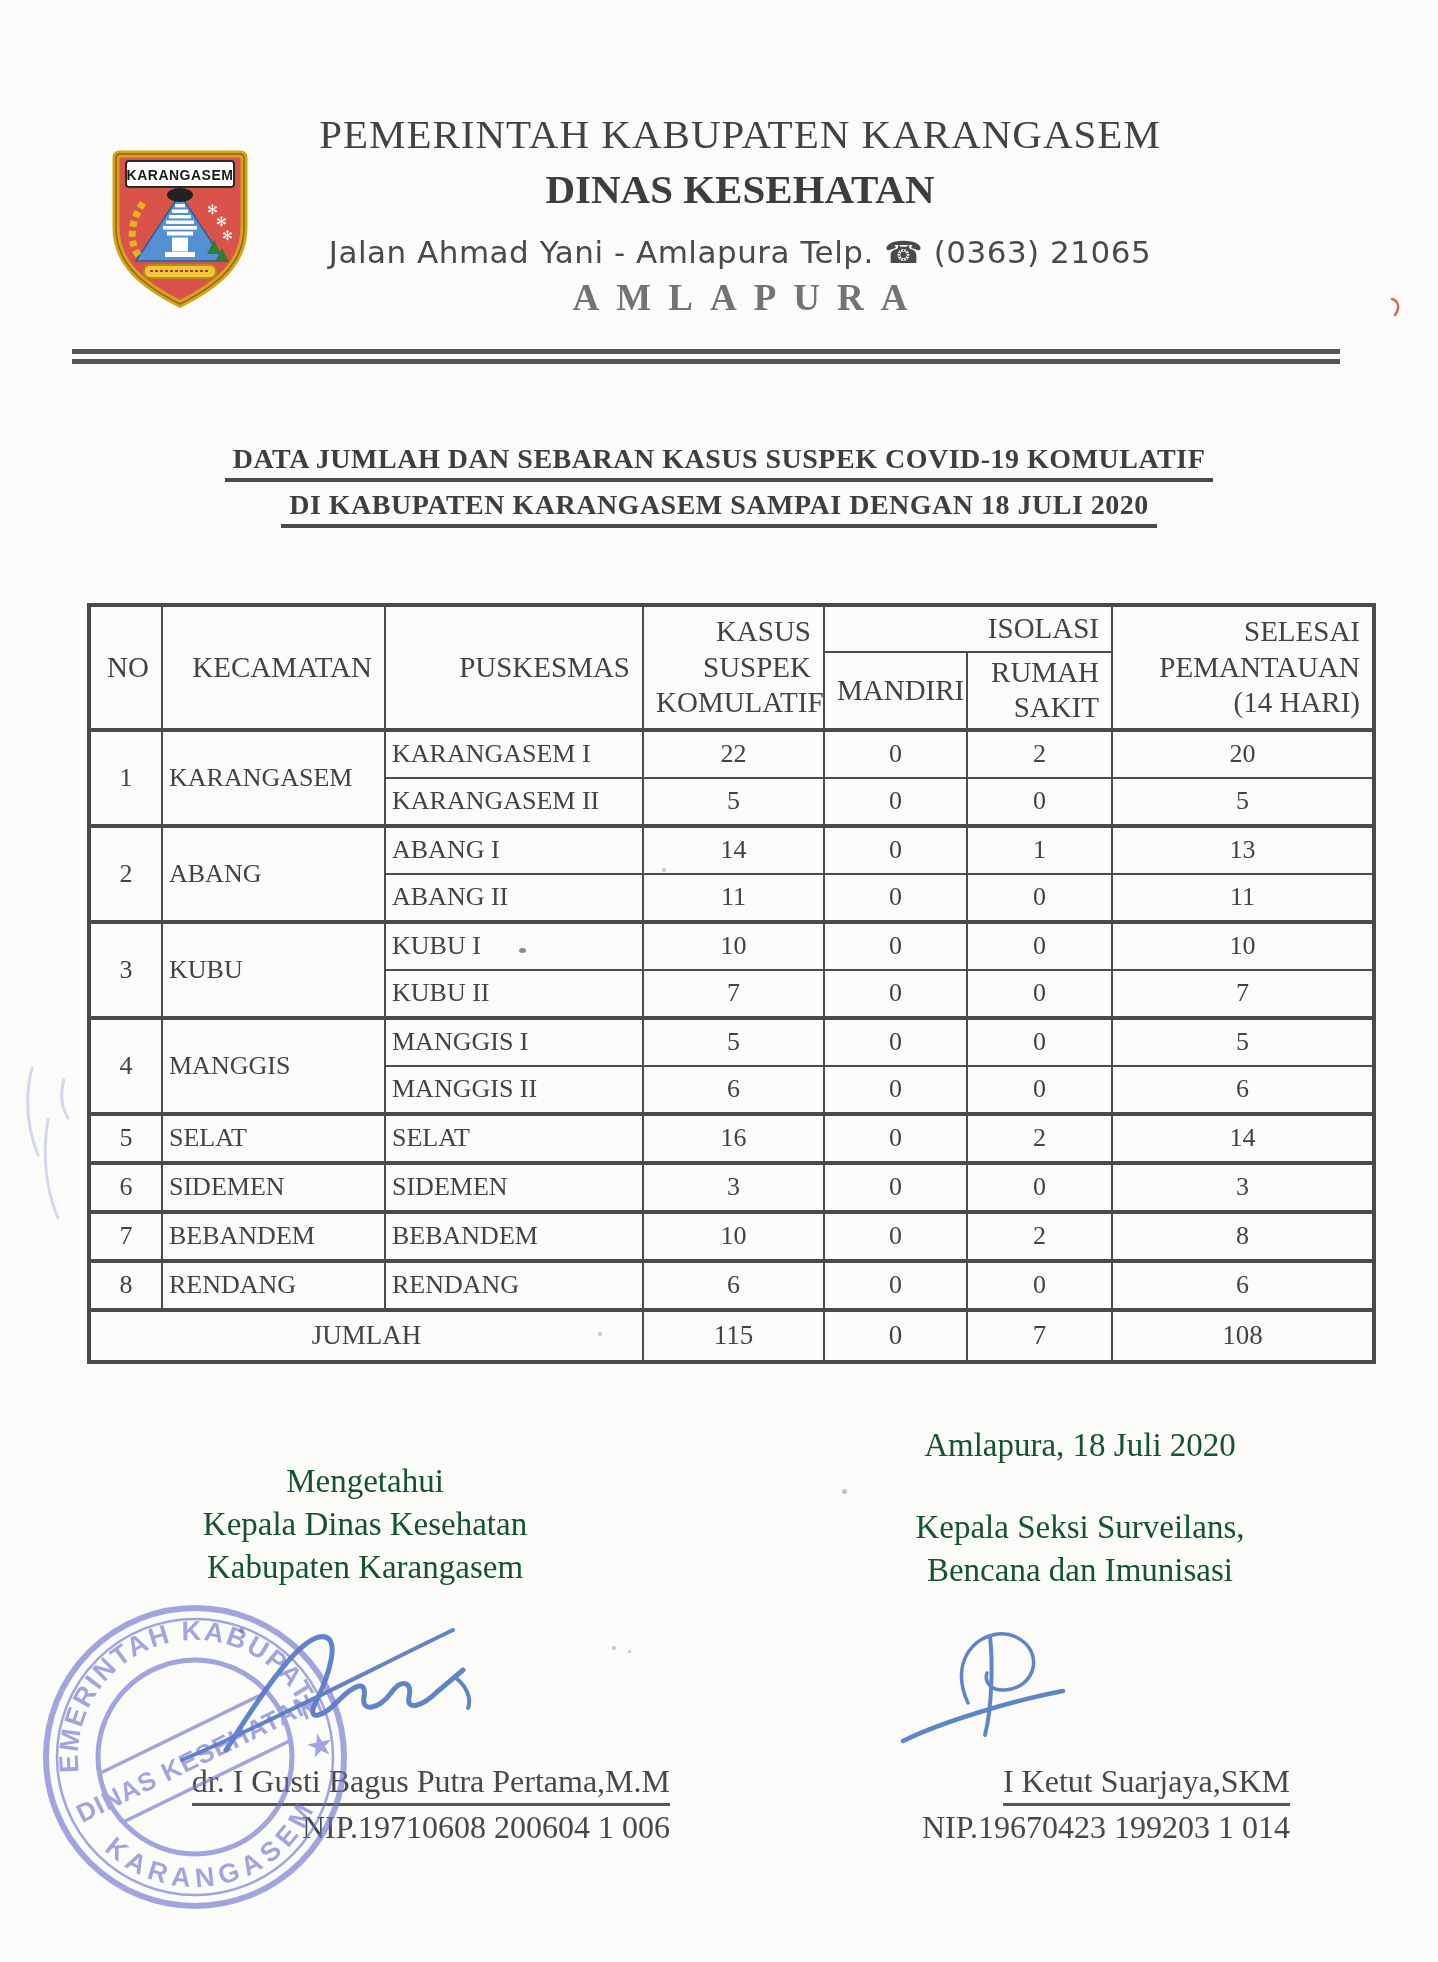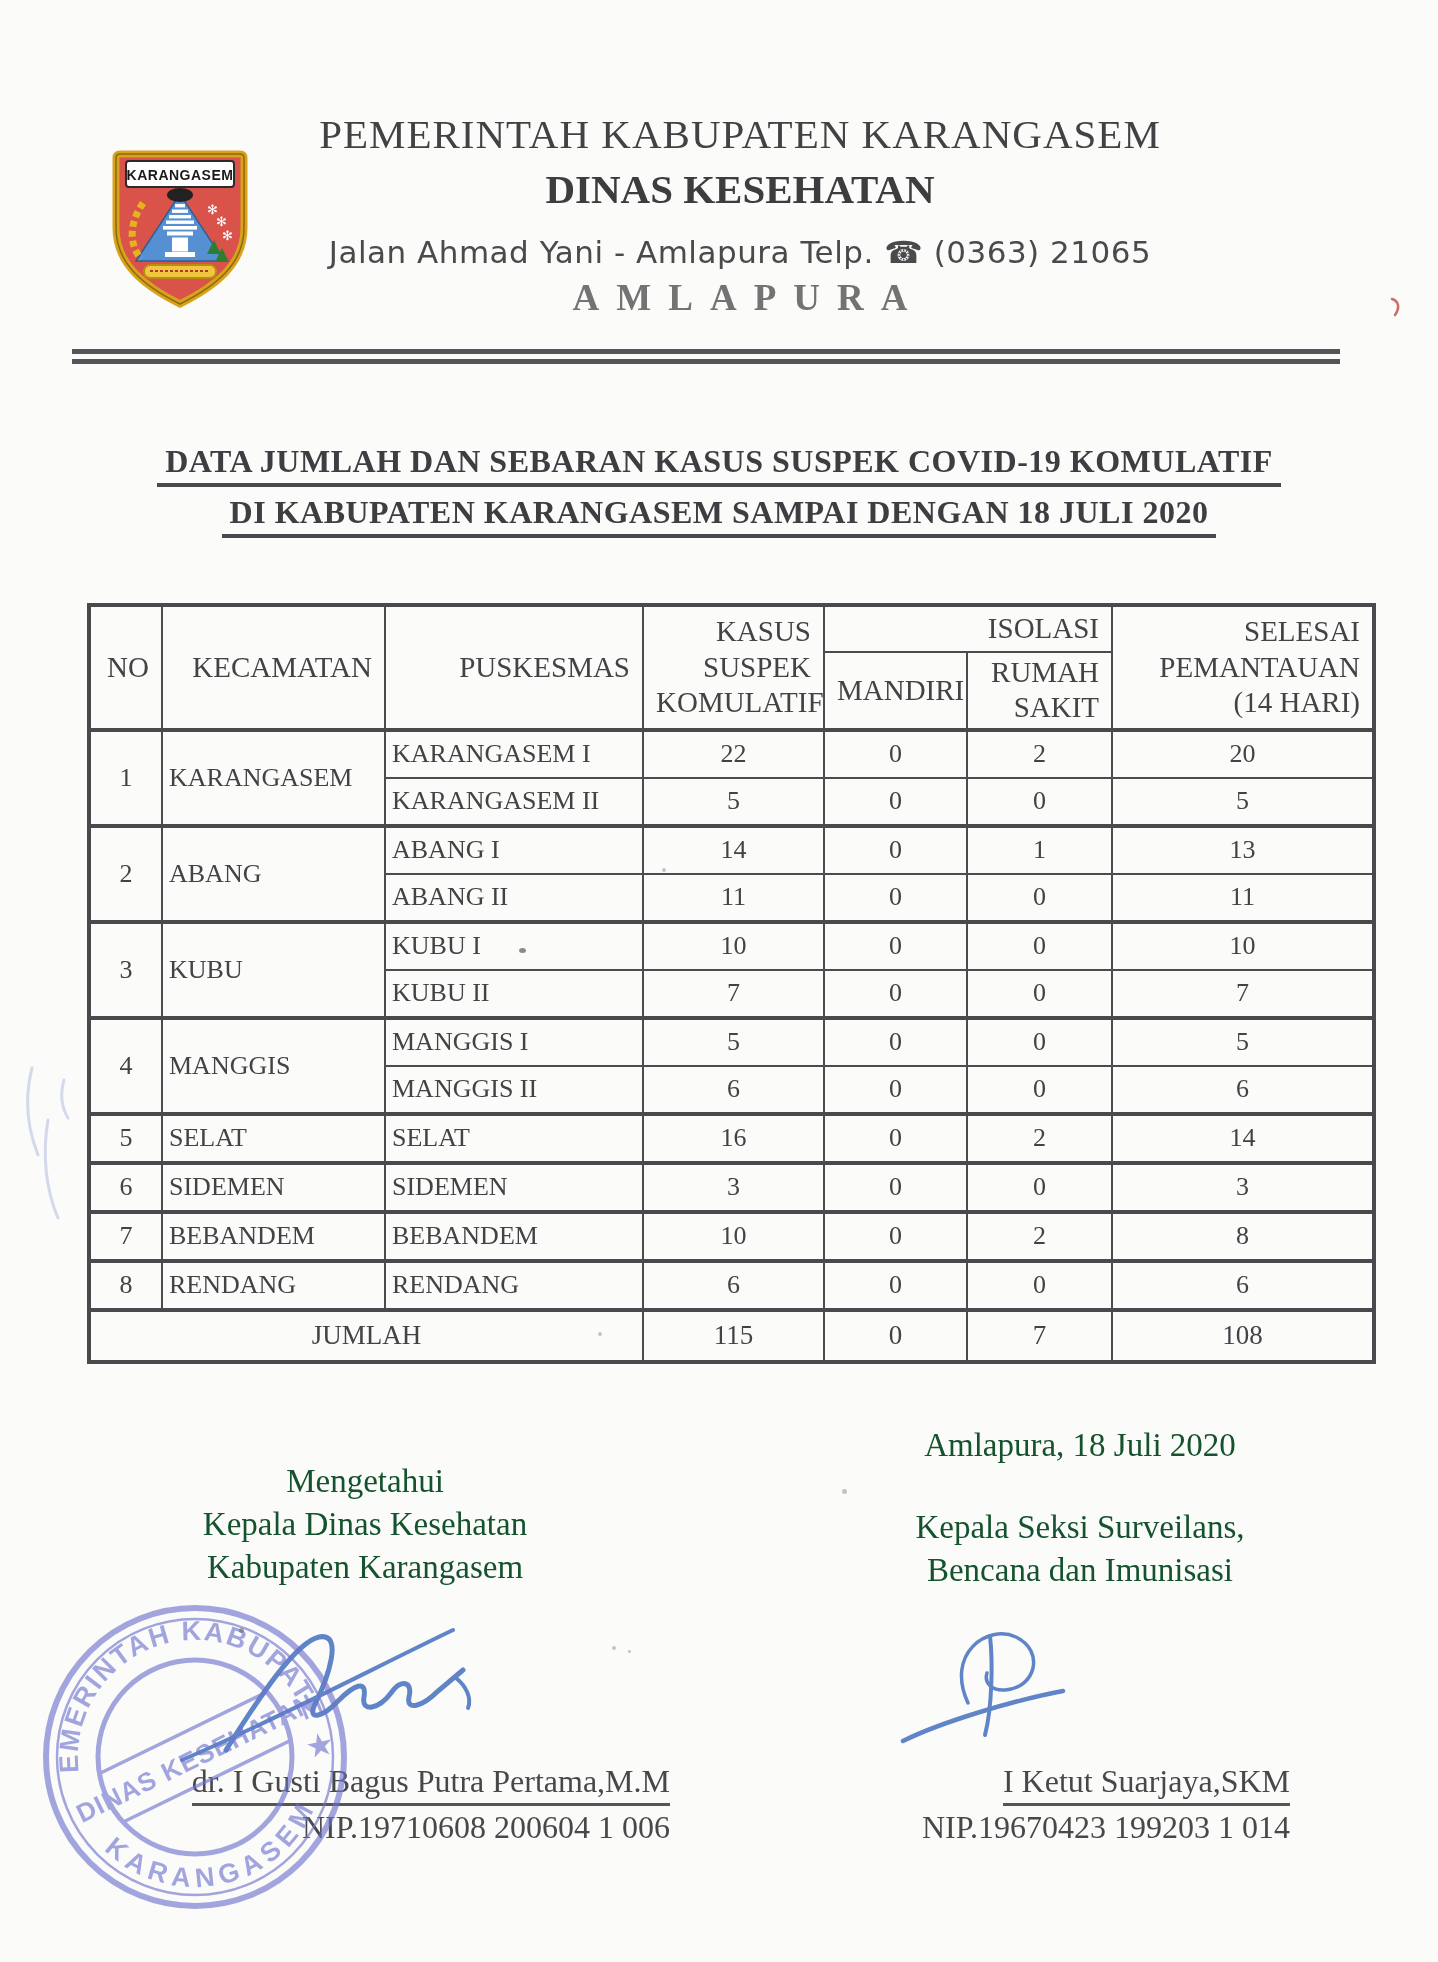--- a/index.html
+++ b/index.html
@@ -15,21 +15,21 @@
   .lh-gov  { font-size:41px; letter-spacing:1px; color:#424245; }
   .lh-dept { font-size:41px; font-weight:bold; margin-top:7px; color:#3d3d40; }
   .lh-addr { font-family:"DejaVu Sans", sans-serif; font-size:31px; margin-top:21px; color:#4a4a4d; letter-spacing:.5px; }
   .lh-city { font-size:37px; font-weight:bold; letter-spacing:17px; margin-top:6px; margin-right:-17px; color:#737373; }
 
   .rule { left:72px; top:349px; width:1268px; height:5px;
           border-top:5px solid #54545a; border-bottom:5px solid #54545a; }
 
   
   .doc-title { left:0; top:443px; width:1438px; text-align:center;
-               font-weight:bold; font-size:32px; color:#3e3e42; letter-spacing:.5px; }
+               font-weight:bold; font-size:28px; color:#3e3e42; letter-spacing:.5px; }
   .doc-title .u { display:inline-block; border-bottom:4px solid #4a4a4e; padding:0 8px 3px 8px; }
   .doc-title .l2 { margin-top:7px; }
 
   
   .covid-table { left:87px; top:603px; border-collapse:collapse; table-layout:fixed;
                  width:1285px; font-size:26px; color:#434346; }
   .covid-table th, .covid-table td { border:2px solid #4c4c50; text-align:center; vertical-align:middle; padding:2px 8px; }
   .covid-table th { font-weight:normal; font-size:29px; line-height:1.22; padding:2px 12px;text-align:right; }
   .covid-table { border:4px solid #4a4a4e; }
   .covid-table thead tr.tier2 th { height:62px; }

